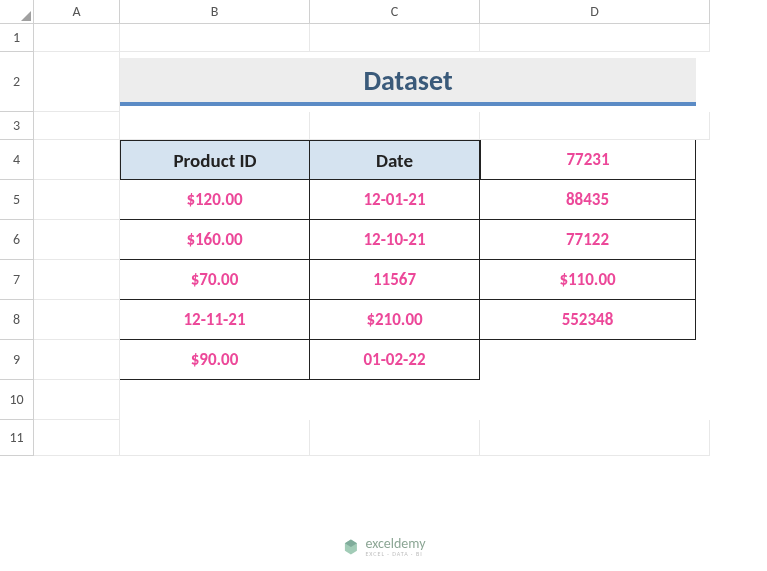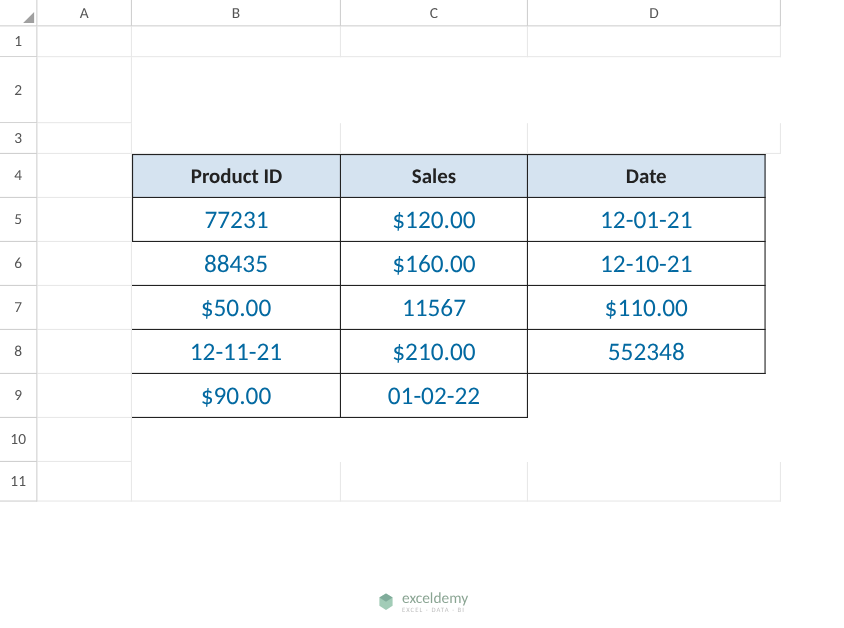--- a/index.html
+++ b/index.html
@@ -92,23 +92,24 @@
       font-size: 19px;
       font-weight: bold;
       color: #222;
     }
     .td {
       border: 1px solid #222;
       border-top: none;
       display: flex;
       align-items: center;
       justify-content: center;
-      font-size: 23px;
-      color: #0369a1;
+      font-size: 17px;
+      color: #ec4899;
       background: #fff;
+      font-weight: bold;
     }
     .th + .th, .td + .td {
       border-left: none;
     }
     .watermark {
       position: absolute;
       left: 50%;
       transform: translateX(-50%);
       bottom: 14px;
       display: flex;
@@ -147,20 +148,21 @@
   <div class="col-header">D</div>
 
   <div class="row-header">1</div>
   <div class="cell"></div>
   <div class="cell"></div>
   <div class="cell"></div>
   <div class="cell"></div>
 
   <div class="row-header" style="grid-row:3">2</div>
   <div class="cell" style="grid-row:3"></div>
+  <div class="title-cell">Dataset</div>
 
   <div class="row-header" style="grid-row:4">3</div>
   <div class="cell" style="grid-row:4"></div>
   <div class="cell" style="grid-row:4;grid-column:3"></div>
   <div class="cell" style="grid-row:4;grid-column:4"></div>
   <div class="cell" style="grid-row:4;grid-column:5"></div>
 
   <div class="row-header" style="grid-row:5">4</div>
   <div class="cell" style="grid-row:5"></div>
   <div class="row-header" style="grid-row:6">5</div>
@@ -176,32 +178,32 @@
   <div class="row-header" style="grid-row:11">10</div>
   <div class="cell" style="grid-row:11"></div>
   <div class="row-header" style="grid-row:12">11</div>
   <div class="cell" style="grid-row:12"></div>
   <div class="cell" style="grid-row:12;grid-column:3"></div>
   <div class="cell" style="grid-row:12;grid-column:4"></div>
   <div class="cell" style="grid-row:12;grid-column:5"></div>
 
   <div class="data-table">
     <div class="th">Product ID</div>
-    <div class="th">Sales</div>
     <div class="th">Date</div>
 
     <div class="td">77231</div>
     <div class="td">$120.00</div>
     <div class="td">12-01-21</div>
 
     <div class="td">88435</div>
     <div class="td">$160.00</div>
     <div class="td">12-10-21</div>
 
-    <div class="td">$50.00</div>
+    <div class="td">77122</div>
+    <div class="td">$70.00</div>
 
     <div class="td">11567</div>
     <div class="td">$110.00</div>
     <div class="td">12-11-21</div>
 
     <div class="td">$210.00</div>
 
     <div class="td">552348</div>
     <div class="td">$90.00</div>
     <div class="td">01-02-22</div>

